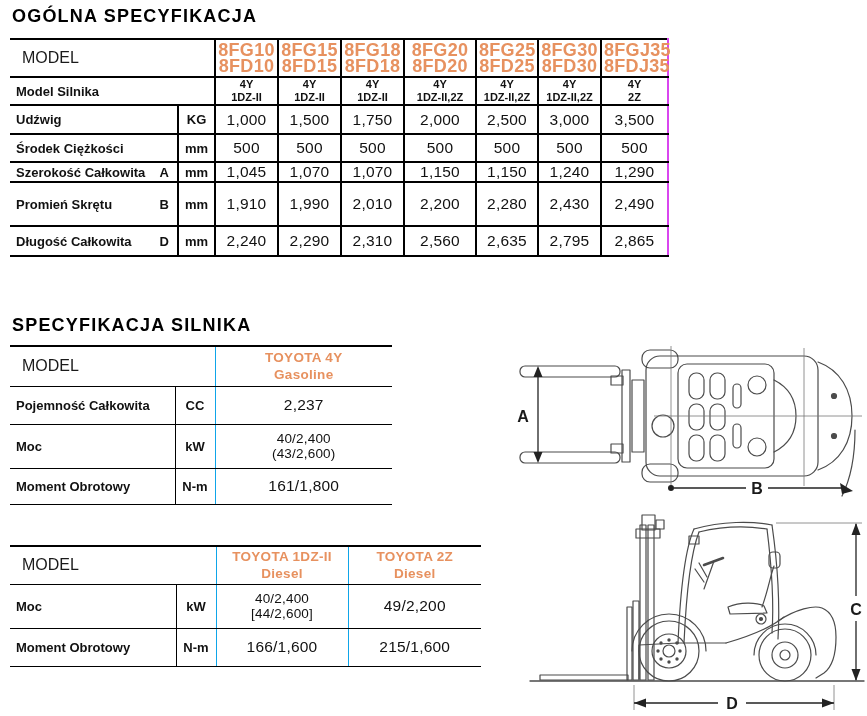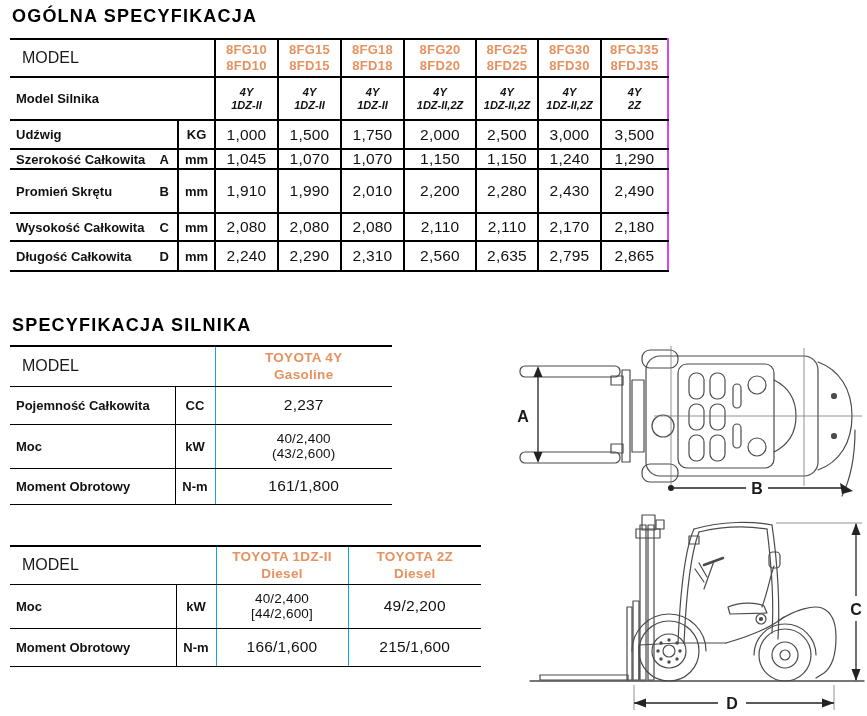--- a/index.html
+++ b/index.html
@@ -33,23 +33,23 @@
   .t-eng td { border-bottom:1px solid #000; padding:0 2px; vertical-align:middle; }
   .t-eng tr:first-child td { border-top:2px solid #000; }
   .t-eng td.c-unit { border-left:1px solid #000; }
   .t-eng td.c-val, .t-eng td.c-eng-head { border-left:1px solid #0ea5e9; }
 
   
   .c-model { font-size:16px; font-weight:normal; color:#1a1a1a; padding-left:12px !important; }
   .c-lbl { font-weight:bold; font-size:13px; padding-left:6px !important; }
   .c-lbl .dim { float:right; padding-right:6px; font-weight:bold; }
   .c-unit { font-weight:bold; font-size:13px; text-align:center; }
-  .c-mn { color:#E7915F; font-weight:bold; font-size:13px; line-height:16px;
+  .c-mn { color:#E7915F; font-weight:bold; font-size:18px; line-height:16px;
           text-align:center; white-space:pre-line; letter-spacing:.3px; }
-  .c-eng { font-weight:bold; font-size:11px; line-height:13px; text-align:center; white-space:pre-line;font-style:italic; }
+  .c-eng { font-weight:bold; font-size:11px; line-height:13px; text-align:center; white-space:pre-line; }
   .c-val { font-size:15.5px; text-align:center; color:#111; letter-spacing:.2px; }
   .c-eng-head { color:#E7915F; font-weight:bold; font-size:13.5px; line-height:17px;
                 text-align:center; white-space:pre-line; letter-spacing:.3px; }
   .val-sm { font-size:13.5px; line-height:15px; white-space:pre-line; }
 
   
   .drawing { position:absolute; }
   #svg-top  { left:506px; top:340px; }
   #svg-side { left:526px; top:503px; }
   .draw { stroke:#4b4b4b; stroke-width:1.2; fill:none; stroke-linejoin:round; stroke-linecap:round; }
@@ -88,21 +88,21 @@
 8FD18</td>
       <td class="c-mn">8FG20
 8FD20</td>
       <td class="c-mn">8FG25
 8FD25</td>
       <td class="c-mn">8FG30
 8FD30</td>
       <td class="c-mn">8FGJ35
 8FDJ35</td>
     </tr>
-    <tr style="height:43px">
+    <tr style="height:28px">
       <td colspan="2" class="c-lbl">Model Silnika</td>
       <td class="c-eng">4Y
 1DZ-II</td>
       <td class="c-eng">4Y
 1DZ-II</td>
       <td class="c-eng">4Y
 1DZ-II</td>
       <td class="c-eng">4Y
 1DZ-II,2Z</td>
       <td class="c-eng">4Y
@@ -116,20 +116,31 @@
       <td class="c-lbl"><span>Udźwig</span><span class="dim"></span></td>
       <td class="c-unit">KG</td>
       <td class="c-val">1,000</td>
       <td class="c-val">1,500</td>
       <td class="c-val">1,750</td>
       <td class="c-val">2,000</td>
       <td class="c-val">2,500</td>
       <td class="c-val">3,000</td>
       <td class="c-val">3,500</td>
     </tr>
+    <tr style="height:28px">
+      <td class="c-lbl"><span>Środek Ciężkości</span><span class="dim"></span></td>
+      <td class="c-unit">mm</td>
+      <td class="c-val">500</td>
+      <td class="c-val">500</td>
+      <td class="c-val">500</td>
+      <td class="c-val">500</td>
+      <td class="c-val">500</td>
+      <td class="c-val">500</td>
+      <td class="c-val">500</td>
+    </tr>
     <tr style="height:20px">
       <td class="c-lbl"><span>Szerokość Całkowita</span><span class="dim">A</span></td>
       <td class="c-unit">mm</td>
       <td class="c-val">1,045</td>
       <td class="c-val">1,070</td>
       <td class="c-val">1,070</td>
       <td class="c-val">1,150</td>
       <td class="c-val">1,150</td>
       <td class="c-val">1,240</td>
       <td class="c-val">1,290</td>
@@ -137,31 +148,20 @@
     <tr style="height:44px">
       <td class="c-lbl"><span>Promień Skrętu</span><span class="dim">B</span></td>
       <td class="c-unit">mm</td>
       <td class="c-val">1,910</td>
       <td class="c-val">1,990</td>
       <td class="c-val">2,010</td>
       <td class="c-val">2,200</td>
       <td class="c-val">2,280</td>
       <td class="c-val">2,430</td>
       <td class="c-val">2,490</td>
-    </tr>
-    <tr style="height:28px">
-      <td class="c-lbl"><span>Wysokość Całkowita</span><span class="dim">C</span></td>
-      <td class="c-unit">mm</td>
-      <td class="c-val">2,080</td>
-      <td class="c-val">2,080</td>
-      <td class="c-val">2,080</td>
-      <td class="c-val">2,110</td>
-      <td class="c-val">2,110</td>
-      <td class="c-val">2,170</td>
-      <td class="c-val">2,180</td>
     </tr>
     <tr style="height:30px">
       <td class="c-lbl"><span>Długość Całkowita</span><span class="dim">D</span></td>
       <td class="c-unit">mm</td>
       <td class="c-val">2,240</td>
       <td class="c-val">2,290</td>
       <td class="c-val">2,310</td>
       <td class="c-val">2,560</td>
       <td class="c-val">2,635</td>
       <td class="c-val">2,795</td>

